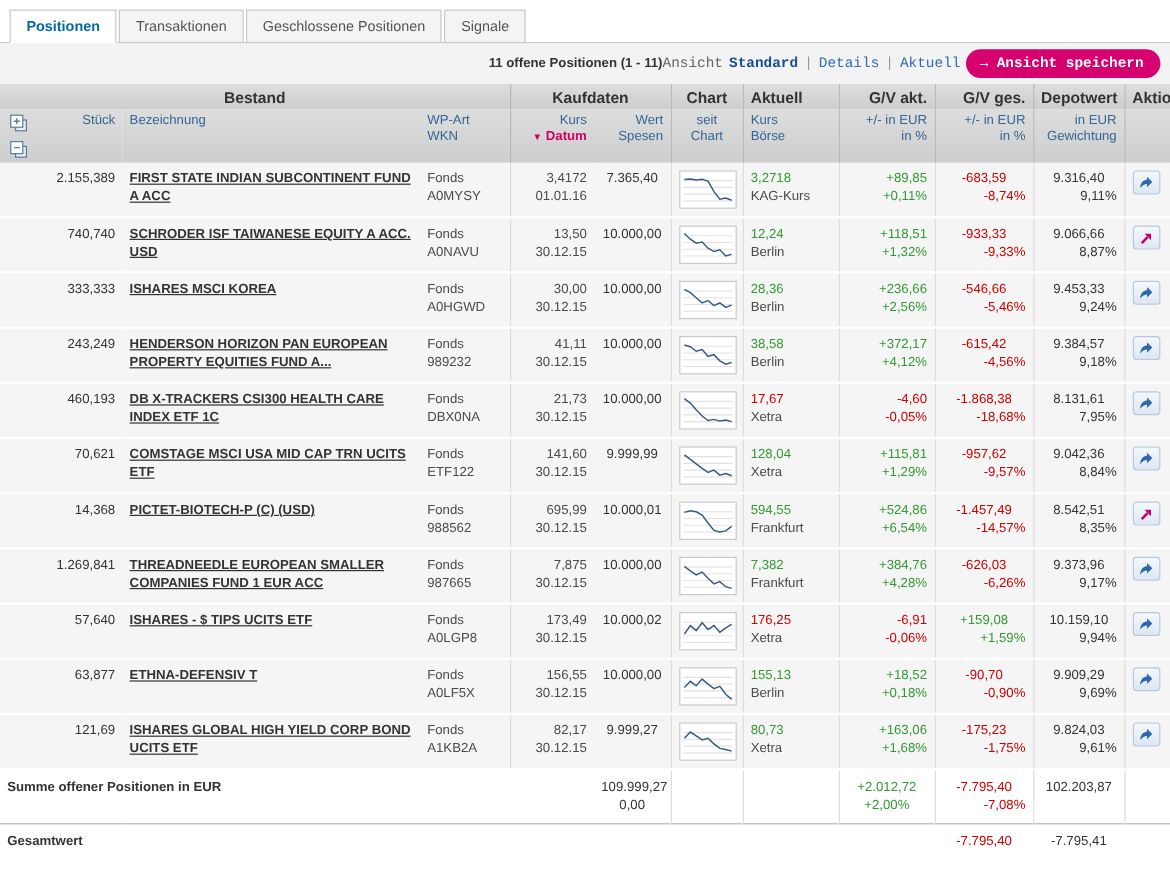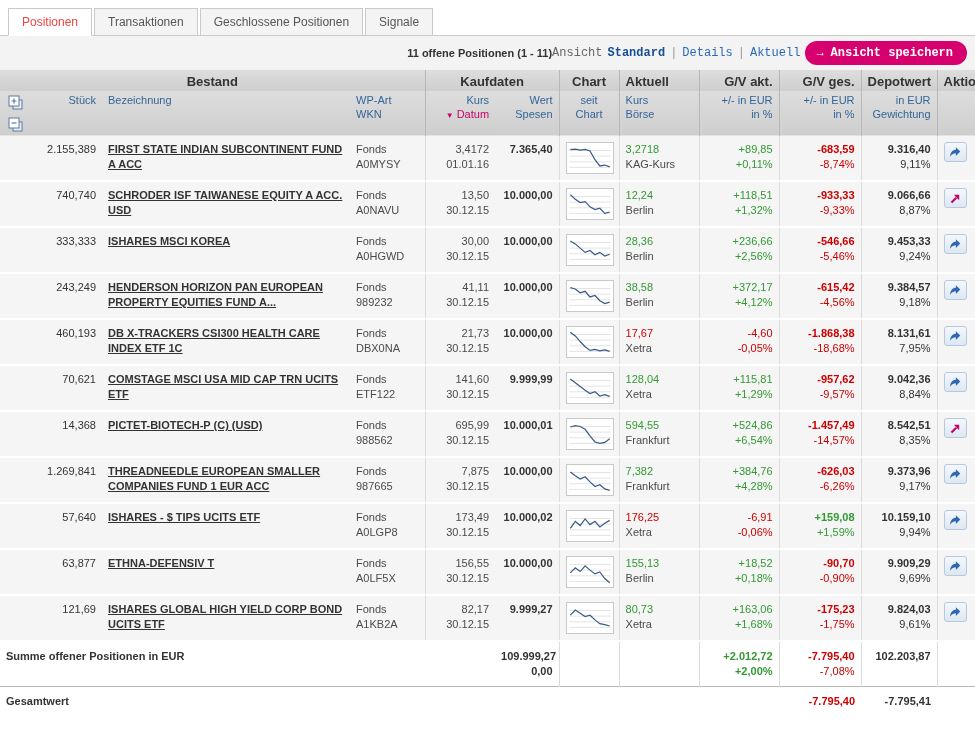--- a/index.html
+++ b/index.html
@@ -4,21 +4,21 @@
 <style>
   * { box-sizing: border-box; }
   body { margin:0; width:975px; background:#fff; color:#333;
          font-family:"Liberation Sans","DejaVu Sans",sans-serif; font-size:11px; }
 
   
   .tabbar { display:flex; gap:2px; padding:7px 8px 0 8px; background:#fff;
             border-bottom:1px solid #c9c9c9; }
   .tab { position:relative; top:1px; padding:6px 13px; font-size:12px; color:#555;
          background:#f4f4f4; border:1px solid #c9c9c9; cursor:pointer; white-space:nowrap; }
-  .tab.active { background:#fff; color:#ef4444; font-weight:normal; border-bottom:1px solid #fff; }
+  .tab.active { background:#fff; color:#0369a1; font-weight:bold; border-bottom:1px solid #fff; }
 
   
   .subheader { display:flex; justify-content:flex-end; align-items:center;
                padding:5px 8px; background:#f3f3f3; }
   .count { font-weight:bold; }
   .views { display:flex; align-items:center; gap:5px; color:#666; font-size:12px;font-family:Liberation Mono, monospace; }
   .view-link { color:#2d6ab4; cursor:pointer; text-decoration:none; }
   .view-link.selected { color:#164d96; font-weight:bold; }
   .vsep { color:#9a9a9a; }
   .save-btn { display:flex; align-items:center; gap:7px; background:#d6006e; color:#fff;
@@ -26,32 +26,32 @@
               font-weight:bold; cursor:pointer; font-family:inherit; }
   .save-arrow { font-weight:bold; }
 
   
   table { width:975px; border-collapse:collapse; table-layout:fixed; }
   thead th { background:#d6d6d6; background:linear-gradient(#dddddd,#cecece);
              font-weight:normal; padding:2px 6px; vertical-align:top; }
   tr.group-row th { padding-top:4px; font-size:13px; font-weight:bold; color:#333; }
   .sub { color:#336699; line-height:14px; }
   .sub .line { min-height:14px; cursor:pointer; }
-  .sort-col { color:#cc0066; font-weight:normal; }
+  .sort-col { color:#cc0066; font-weight:bold; }
   .sort-icon { color:#cc0066; font-size:8px; }
   .t-left { text-align:left; } .t-right { text-align:right; } .t-center { text-align:center; }
   .gb { border-left:1px solid #b8b8b8; }
   tbody td.gb, tfoot td.gb { border-left:1px solid #dcdcdc; }
 
   tbody td { background:#f5f5f5; vertical-align:top; padding:6px 6px;
              border-top:1px solid #e3e3e3; border-bottom:2px solid #fff; line-height:15px; }
   .num { text-align:right; }
   .name-link { color:#333; font-weight:bold; text-decoration:underline; cursor:pointer; }
   .muted { color:#4a4a4a; }
-  .bold { font-weight:bold; }
+  .bold { font-weight:normal;text-align:center; }
   .pos { color:#339933; } .neg { color:#cc0000; }
 
   .spark-box { width:48px; height:32px; background:#fff; border:1px solid #c9c9c9;
                display:block; margin:0 auto; cursor:pointer; }
   .c-icons-cell { padding-top:8px; }
   .hdr-icons { display:flex; flex-direction:column; gap:6px; align-items:flex-start; padding:2px 0 0 2px; }
   .hdr-icons svg { cursor:pointer; display:block; }
 
   .action-btn { width:23px; height:20px; border:1px solid #b9c9dd; border-radius:3px;
                 background:linear-gradient(#f4f8fc,#dde7f2); cursor:pointer; padding:0;

